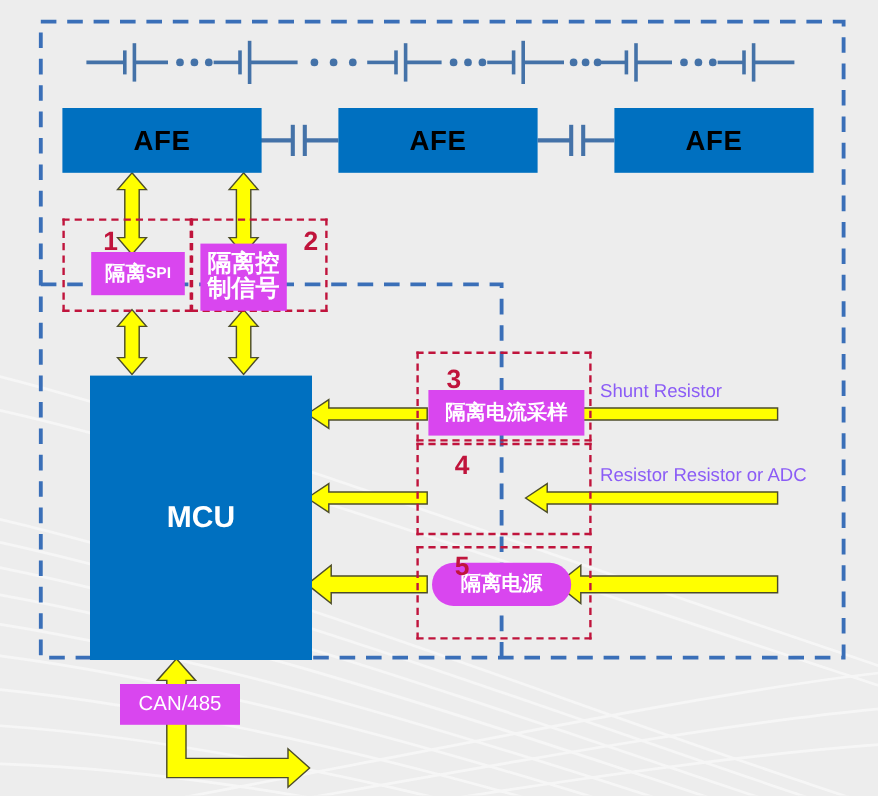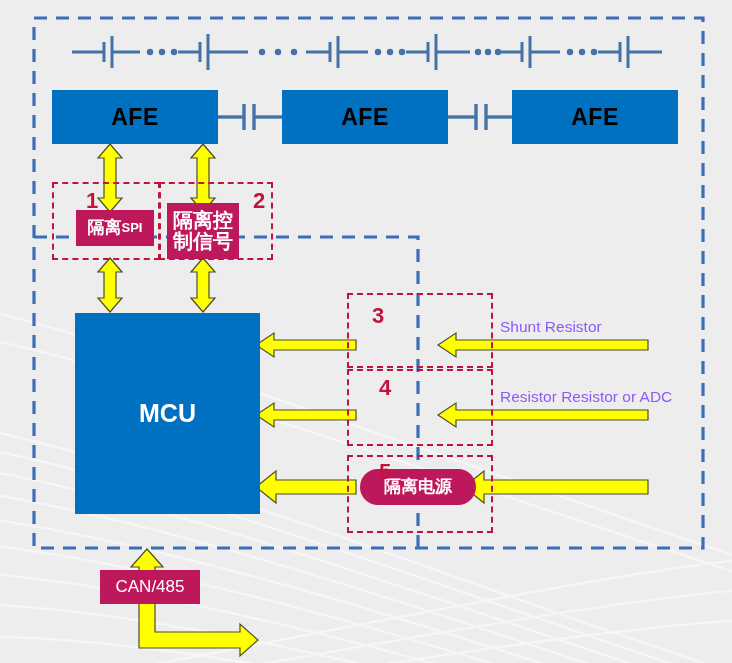--- a/index.html
+++ b/index.html
@@ -9,21 +9,21 @@
     font-family:"Liberation Sans","DejaVu Sans",sans-serif;
     overflow:hidden;
     position:relative;
   }
   #stage{position:absolute;left:0;top:0;width:732px;height:663px;}
   .layer{position:absolute;left:0;top:0;width:732px;height:663px;}
   .box{position:absolute;display:flex;align-items:center;justify-content:center;
        text-align:center;box-sizing:border-box;}
   .afe{background:#0070C0;color:#000000;font-weight:bold;font-size:23px;letter-spacing:.5px;}
   .mcu{background:#0070C0;color:#ffffff;font-weight:bold;font-size:25px;}
-  .green{background:#be185d;color:#ffffff;font-weight:bold;text-align:center;}
+  .green{background:#d946ef;color:#ffffff;font-weight:bold;text-align:center;}
   .green.cn{font-size:17px;line-height:20px;}
   .green.cn2{font-size:20px;line-height:21px;}
   .green.lat{font-size:17px;font-weight:normal;}
   .rdash{position:absolute;border:2px dashed #C0143C;box-sizing:border-box;}
   .num{position:absolute;color:#C0143C;font-weight:bold;font-size:22px;line-height:22px;}
   .lbl{position:absolute;color:#8b5cf6;font-size:15.5px;white-space:nowrap;}
   .spi-sub{font-size:13px;font-weight:bold;}
 </style>
 </head>
 <body>
@@ -159,32 +159,33 @@
   <div class="rdash" style="left:52px;top:182px;width:108px;height:78px;"></div>
   <div class="rdash" style="left:159px;top:182px;width:114px;height:78px;"></div>
   <div class="rdash" style="left:347px;top:293px;width:146px;height:75px;"></div>
   <div class="rdash" style="left:347px;top:369px;width:146px;height:77px;"></div>
   <div class="rdash" style="left:347px;top:455px;width:146px;height:78px;"></div>
 
   <div class="box afe" style="left:52px;top:90px;width:166px;height:54px;">AFE</div>
   <div class="box afe" style="left:282px;top:90px;width:166px;height:54px;">AFE</div>
   <div class="box afe" style="left:512px;top:90px;width:166px;height:54px;">AFE</div>
 
-  <div class="box mcu" style="left:75px;top:313px;width:185px;height:201px;">MCU</div>
+  <div class="box mcu" style="left:75px;top:313px;width:185px;height:237px;">MCU</div>
 
   <div class="box green cn" style="left:76px;top:210px;width:78px;height:36px;">
     <span>隔离</span>
       <span class="spi-sub">SPI</span>
   </div>
 
   <div class="box green cn2" style="left:167px;top:203px;width:72px;height:56px;flex-direction:column;">
     <span>隔离控</span>
     <span>制信号</span>
   </div>
 
+  <div class="box green cn" style="left:357px;top:325px;width:130px;height:38px;">隔离电流采样</div>
 
 
   <div class="box green cn" style="left:360px;top:469px;width:116px;height:36px;border-radius:18px;">隔离电源</div>
 
   <div class="box green lat" style="left:100px;top:570px;width:100px;height:34px;">CAN/485</div>
 
   <div class="num" style="left:86px;top:190px;">1</div>
   <div class="num" style="left:253px;top:190px;">2</div>
   <div class="num" style="left:372px;top:305px;">3</div>
   <div class="num" style="left:379px;top:377px;">4</div>

